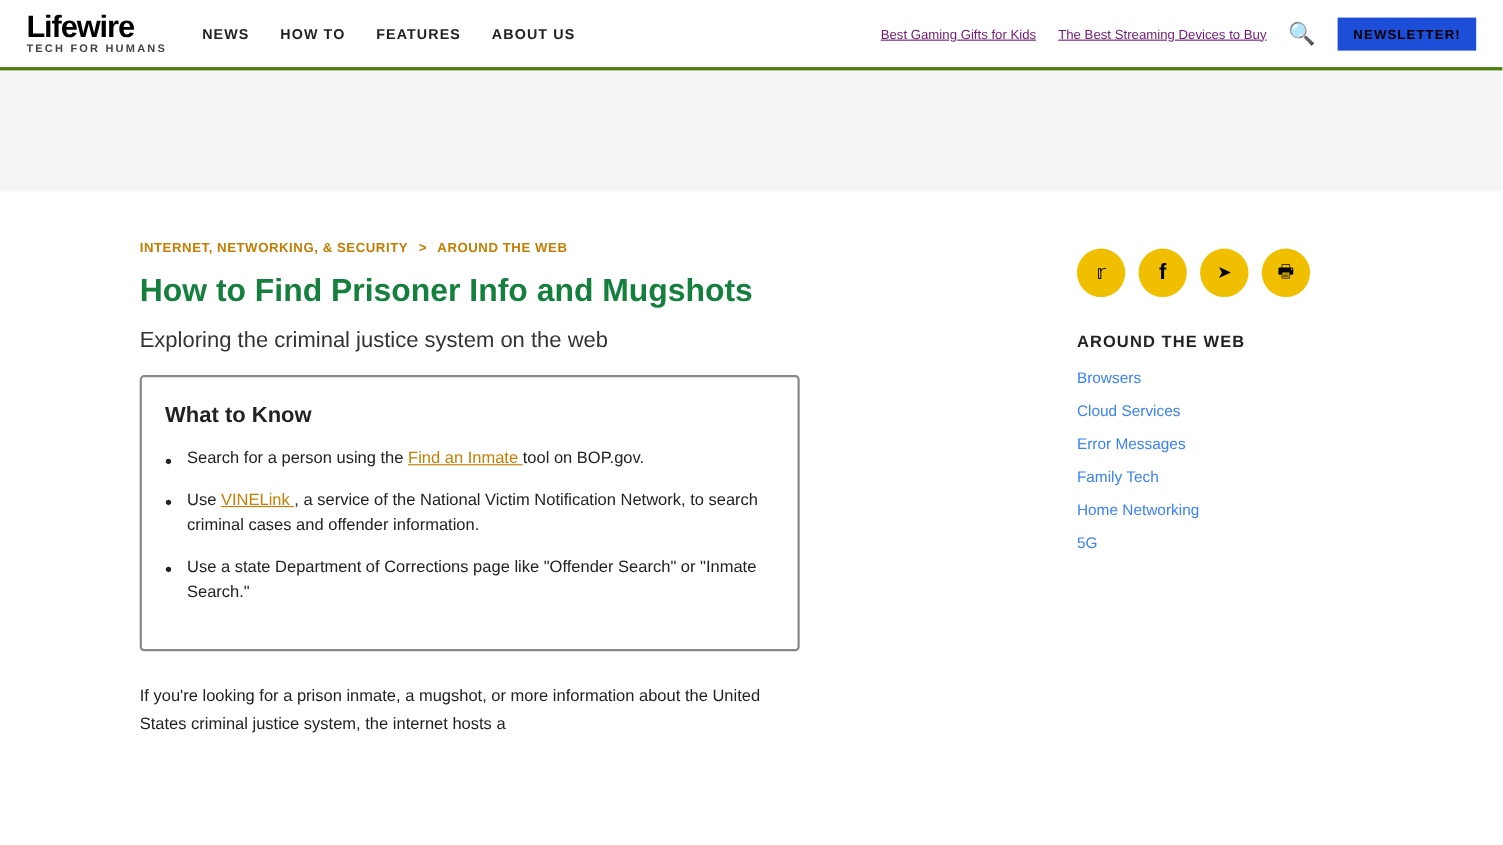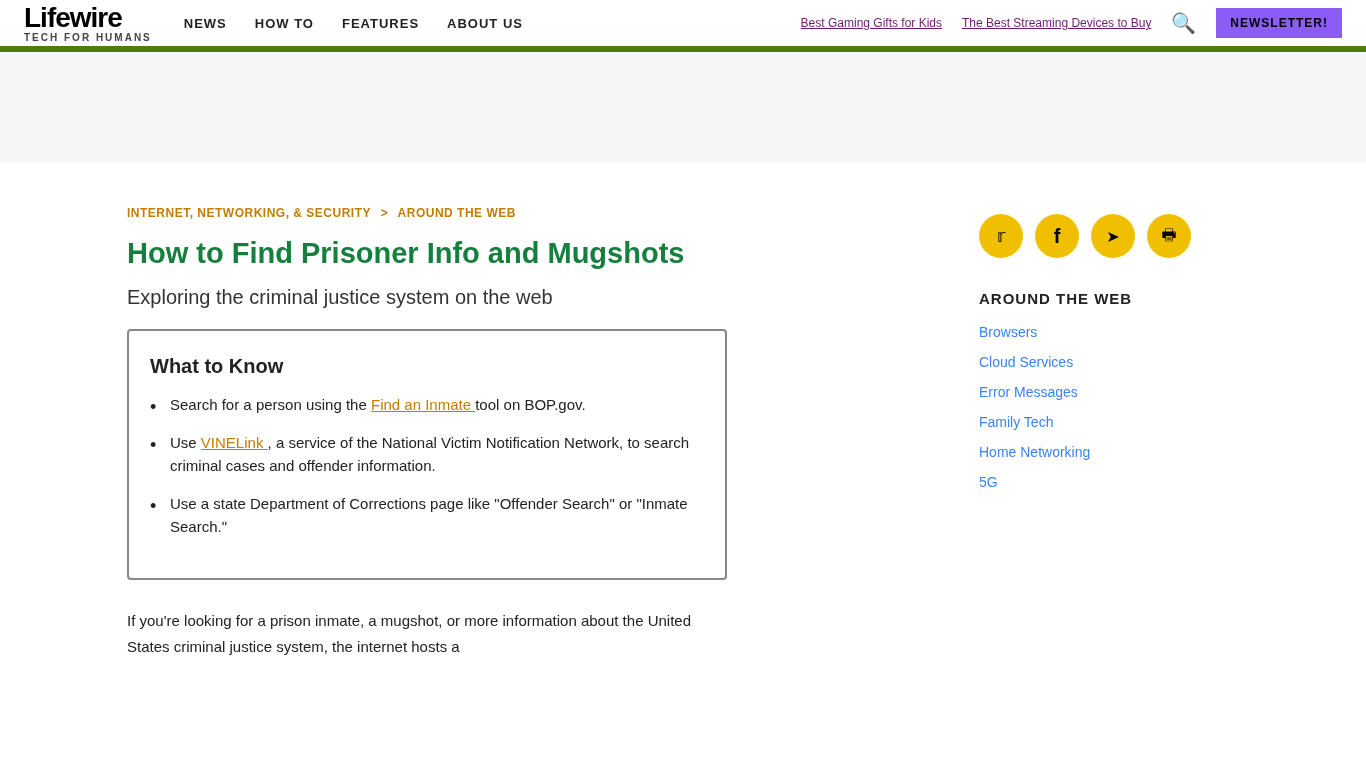--- a/index.html
+++ b/index.html
@@ -1,24 +1,24 @@
 <!DOCTYPE html>
 <html><head>
   <meta charset="utf-8">
   <style>
     * { margin: 0; padding: 0; box-sizing: border-box; }
     body { font-family: 'Georgia', serif; background: #fff; color: #222; font-size: 16px; }
 
     
     .header {
-      border-bottom: 6px solid #4d7c0f;
+      border-bottom: 3px solid #4d7c0f;
       padding: 0 24px;
       display: flex;
       align-items: center;
-      height: 52px;
+      height: 64px;
       position: relative;
     }
     .logo-area {
       display: flex;
       flex-direction: column;
       margin-right: 32px;
       text-decoration: none;
       color: #000;
     }
     .logo-text {
@@ -58,21 +58,21 @@
       display: flex;
       gap: 20px;
     }
     .header-links a {
       font-family: Arial, sans-serif;
       font-size: 12px;
       color: #701a75;
       text-decoration: underline;
     }
     .newsletter-btn {
-      background: #8b5cf6;
+      background: #1d4ed8;
       color: #000;
       font-family: Arial, sans-serif;
       font-size: 12px;
       font-weight: 700;
       letter-spacing: 1px;
       border: none;
       padding: 8px 14px;
       cursor: pointer;
     }
     .search-icon-btn {

